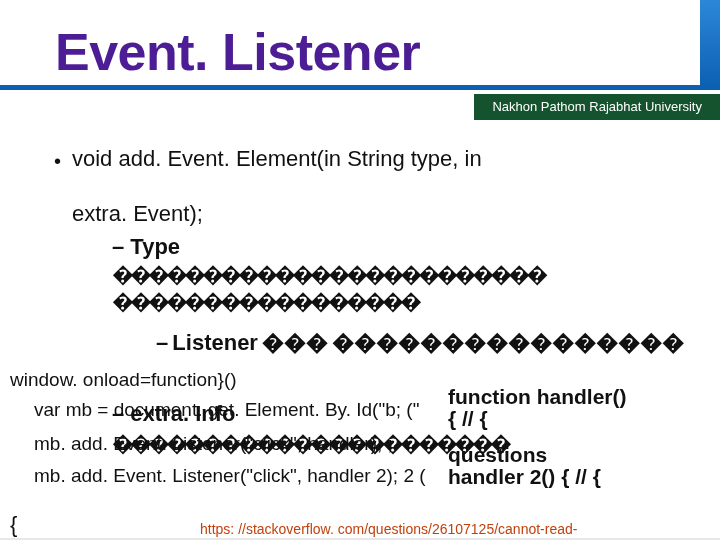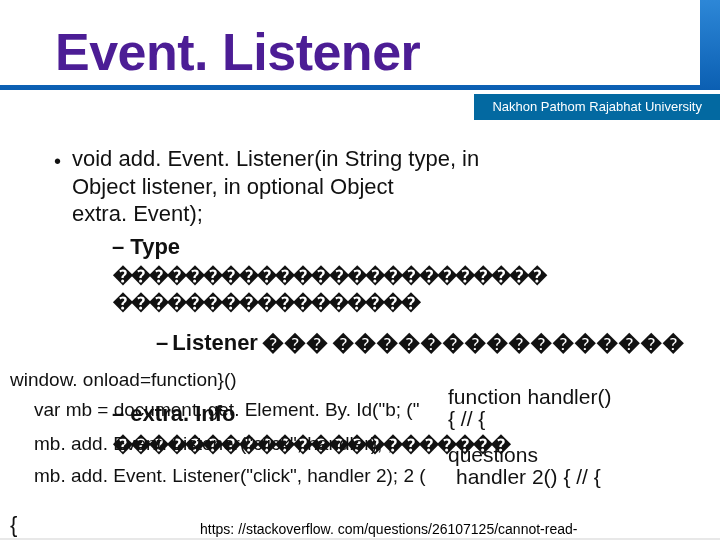--- a/index.html
+++ b/index.html
@@ -41,21 +41,21 @@
   .orange-strip {
     position: absolute;
     top: 94px;
     left: 0;
     right: 0;
     height: 30px;
     display: flex;
     justify-content: flex-end;
   }
   .orange-box {
-    background: #0369a1;
+    background: #14532d;
     color: #fff;
     font-size: 13px;
     height: 26px;
     line-height: 26px;
     padding: 0 18px;
   }
   .content {
     position: absolute;
     top: 145px;
     left: 0;
@@ -93,29 +93,29 @@
     word-spacing: -2px;
   }
   .code-line {
     position: absolute;
     font-size: 19px;
     white-space: nowrap;
   }
   .right-ov {
     position: absolute;
     font-size: 21px;
-    font-weight: normal;
+    font-weight: bold;
     white-space: nowrap;
   }
   .footer-link {
     position: absolute;
     left: 200px;
     bottom: 3px;
     font-size: 14px;
-    color: #000000;
+    color: #c2410c;
   }
   .brace {
     position: absolute;
     left: 10px;
     bottom: 2px;
     font-size: 22px;
   }
   
   .sliver-a { position:absolute; left:0; right:0; bottom:0; height:2px; background:#e8e8e8;}
 </style>
@@ -128,22 +128,22 @@
   <div class="title-text">Event. Listener</div>
   <div class="orange-strip">
     <div class="orange-box">Nakhon Pathom Rajabhat University</div>
   </div>
 </div>
 
 <div class="content">
 
   <div class="bul1">
     <span class="dot">•</span>
-    <span>void add. Event. Listener(in String type, in</span><br>
-    <span>Object listener,                  in optional Object</span><br>
+    <span>void add. Event. Element(in String type, in</span><br>
+    <br>
     <span>extra. Event);</span>
   </div>
 
   <div class="sub" style="top:88px;">
     <span class="dash">– Type</span><br>
     <span class="placeholder">�������� ���� ������������</span><br>
     <span class="placeholder">�����������������</span>
   </div>
 
   <div class="sub" style="top:184px;margin-left:44px;">
@@ -156,20 +156,20 @@
   <div class="sub placeholder" style="top:285px; left:112px;">���������� ������������</div>
 
   <div class="code-line" style="left:10px; top:224px;">window. onload=function}()</div>
   <div class="code-line" style="left:34px; top:254px;">var mb = document. get. Element. By. Id("b; ("</div>
   <div class="code-line" style="left:34px; top:288px;">mb. add. Event. Listener("click", handler); ;</div>
   <div class="code-line" style="left:34px; top:320px;">mb. add. Event. Listener("click", handler 2); 2 (</div>
 
   <div class="right-ov" style="left:448px; top:240px;">function handler()</div>
   <div class="right-ov" style="left:448px; top:262px;">{ // {</div>
   <div class="right-ov" style="left:448px; top:298px;">questions</div>
-  <div class="right-ov" style="left:448px; top:320px;margin-left:8px;">handler 2() { // {</div>
+  <div class="right-ov" style="left:448px; top:320px;">handler 2() { // {</div>
 
   <div class="brace">{</div>
 
   <div class="footer-link">https: //stackoverflow. com/questions/26107125/cannot-read-</div>
 </div>
 
 <div class="sliver-a"></div>
 
 </body></html>

